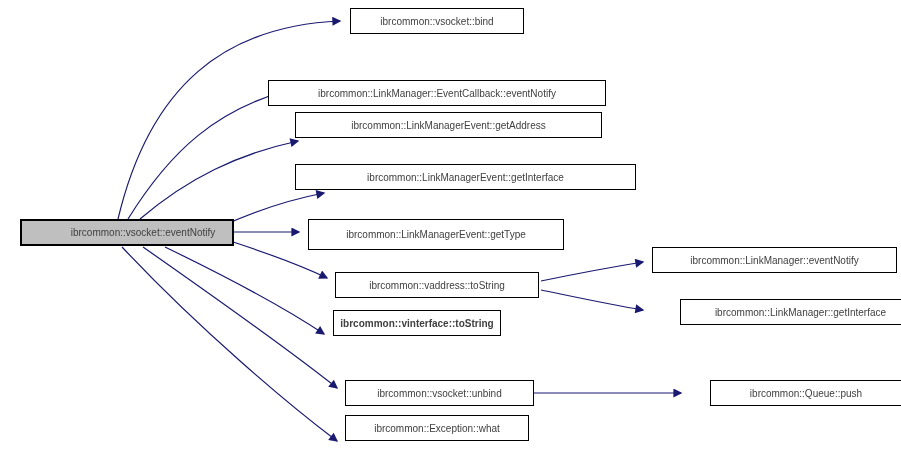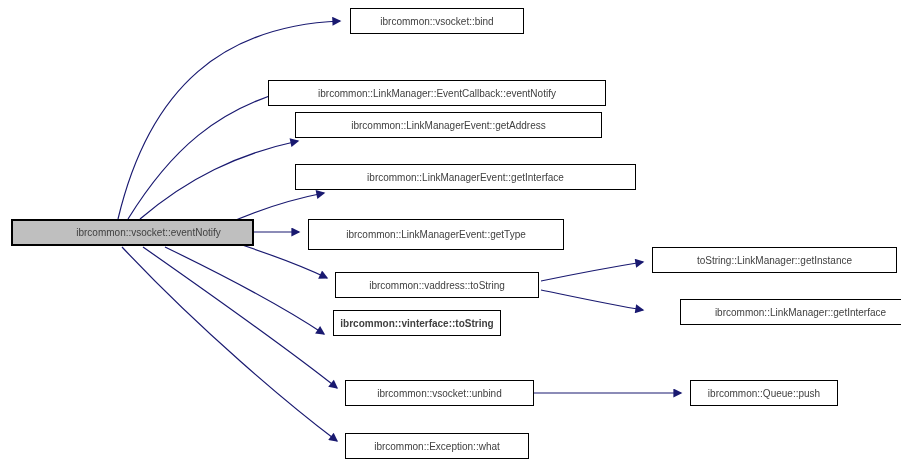--- a/index.html
+++ b/index.html
@@ -65,39 +65,39 @@
     <path class="edge-path" d="M 224,232 L 299,232" marker-end="url(#arrow)"></path>
     <path class="edge-path" d="M 224,239 C 258,250 296,263 327,278" marker-end="url(#arrow)"></path>
     <path class="edge-path" d="M 165,247 C 225,276 285,308 324,334" marker-end="url(#arrow)"></path>
     <path class="edge-path" d="M 143,247 C 213,296 292,352 337,388" marker-end="url(#arrow)"></path>
     <path class="edge-path" d="M 122,247 C 200,330 288,404 337,441" marker-end="url(#arrow)"></path>
     <path class="edge-path" d="M 541,281 C 575,274 612,267 643,262" marker-end="url(#arrow)"></path>
     <path class="edge-path" d="M 541,290 C 575,297 612,305 643,310" marker-end="url(#arrow)"></path>
     <path class="edge-path" d="M 531,393 L 681,393" marker-end="url(#arrow)"></path>
   </svg>
 
-  <div class="node main" style="left:11px; top:219px; width:243px; height:27px;padding-left:32px;">ibrcommon::vsocket::eventNotify</div>
+  <div class="node main" style="left:20px; top:219px; width:214px; height:27px;padding-left:32px;">ibrcommon::vsocket::eventNotify</div>
 
   <div class="node" style="left:350px; top:8px; width:174px; height:26px;">ibrcommon::vsocket::bind</div>
 
   <div class="node" style="left:268px; top:60px; width:338px; height:26px;margin-top:20px;">ibrcommon::LinkManager::EventCallback::eventNotify</div>
 
   <div class="node" style="left:295px; top:112px; width:307px; height:26px;">ibrcommon::LinkManagerEvent::getAddress</div>
 
   <div class="node" style="left:295px; top:164px; width:341px; height:26px;">ibrcommon::LinkManagerEvent::getInterface</div>
 
   <div class="node" style="left:308px; top:219px; width:256px; height:31px;">ibrcommon::LinkManagerEvent::getType</div>
 
   <div class="node" style="left:335px; top:272px; width:204px; height:26px;">ibrcommon::vaddress::toString</div>
 
   <div class="node" style="left:333px; top:310px; width:168px; height:26px;font-weight:bold;">ibrcommon::vinterface::toString</div>
 
   <div class="node" style="left:345px; top:380px; width:189px; height:26px;">ibrcommon::vsocket::unbind</div>
 
-  <div class="node" style="left:345px; top:433px; width:184px; height:26px;">ibrcommon::Exception::what</div>
+  <div class="node" style="left:345px; top:415px; width:184px; height:26px;">ibrcommon::Exception::what</div>
 
-  <div class="node" style="left:652px; top:247px; width:245px; height:26px;">toString::LinkManager::getInstance</div>
+  <div class="node" style="left:652px; top:247px; width:245px; height:26px;">ibrcommon::LinkManager::eventNotify</div>
 
   <div class="node" style="left:680px; top:299px; width:241px; height:26px;">ibrcommon::LinkManager::getInterface</div>
 
-  <div class="node" style="left:690px; top:380px; width:148px; height:26px;">ibrcommon::Queue::push</div>
+  <div class="node" style="left:710px; top:380px; width:192px; height:26px;">ibrcommon::Queue::push</div>
 
 </div>
 
 </body></html>

